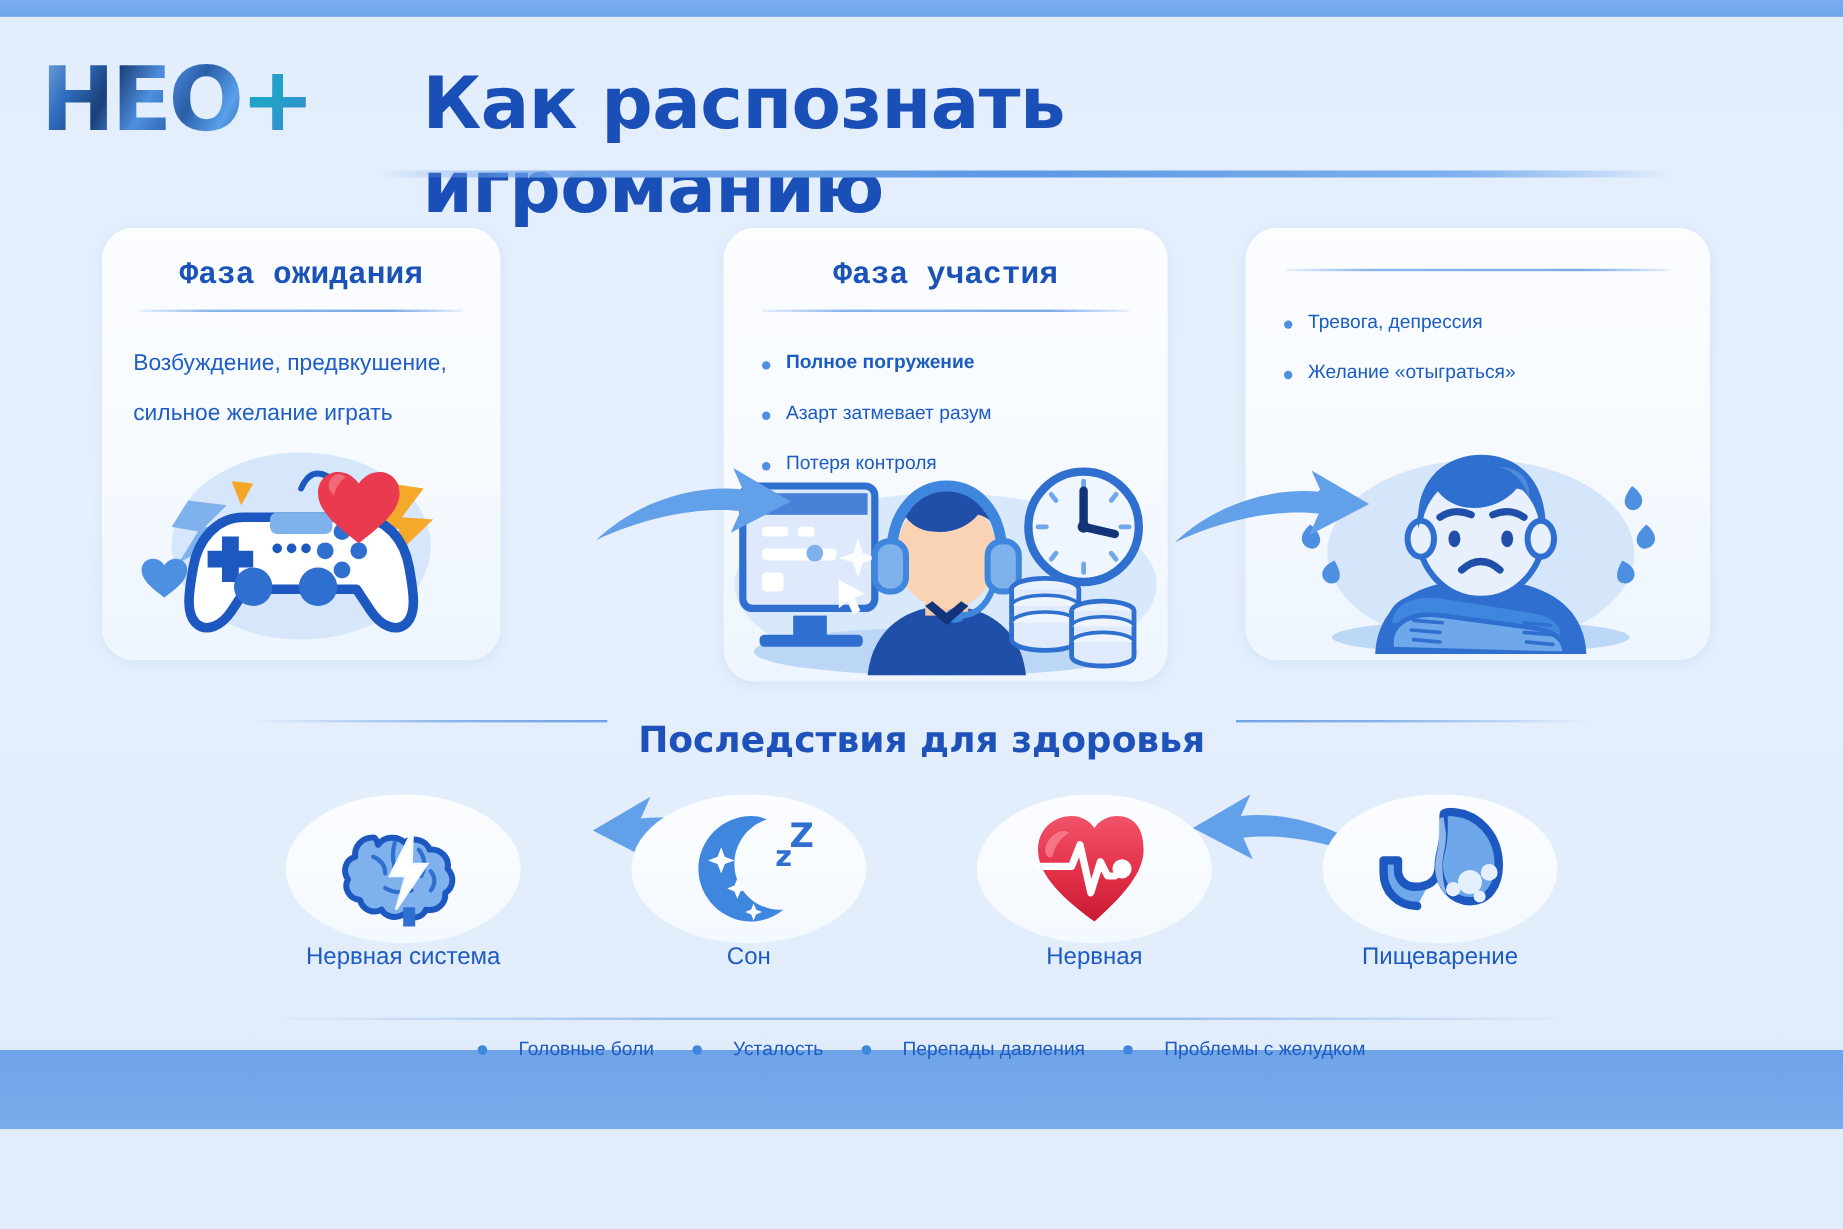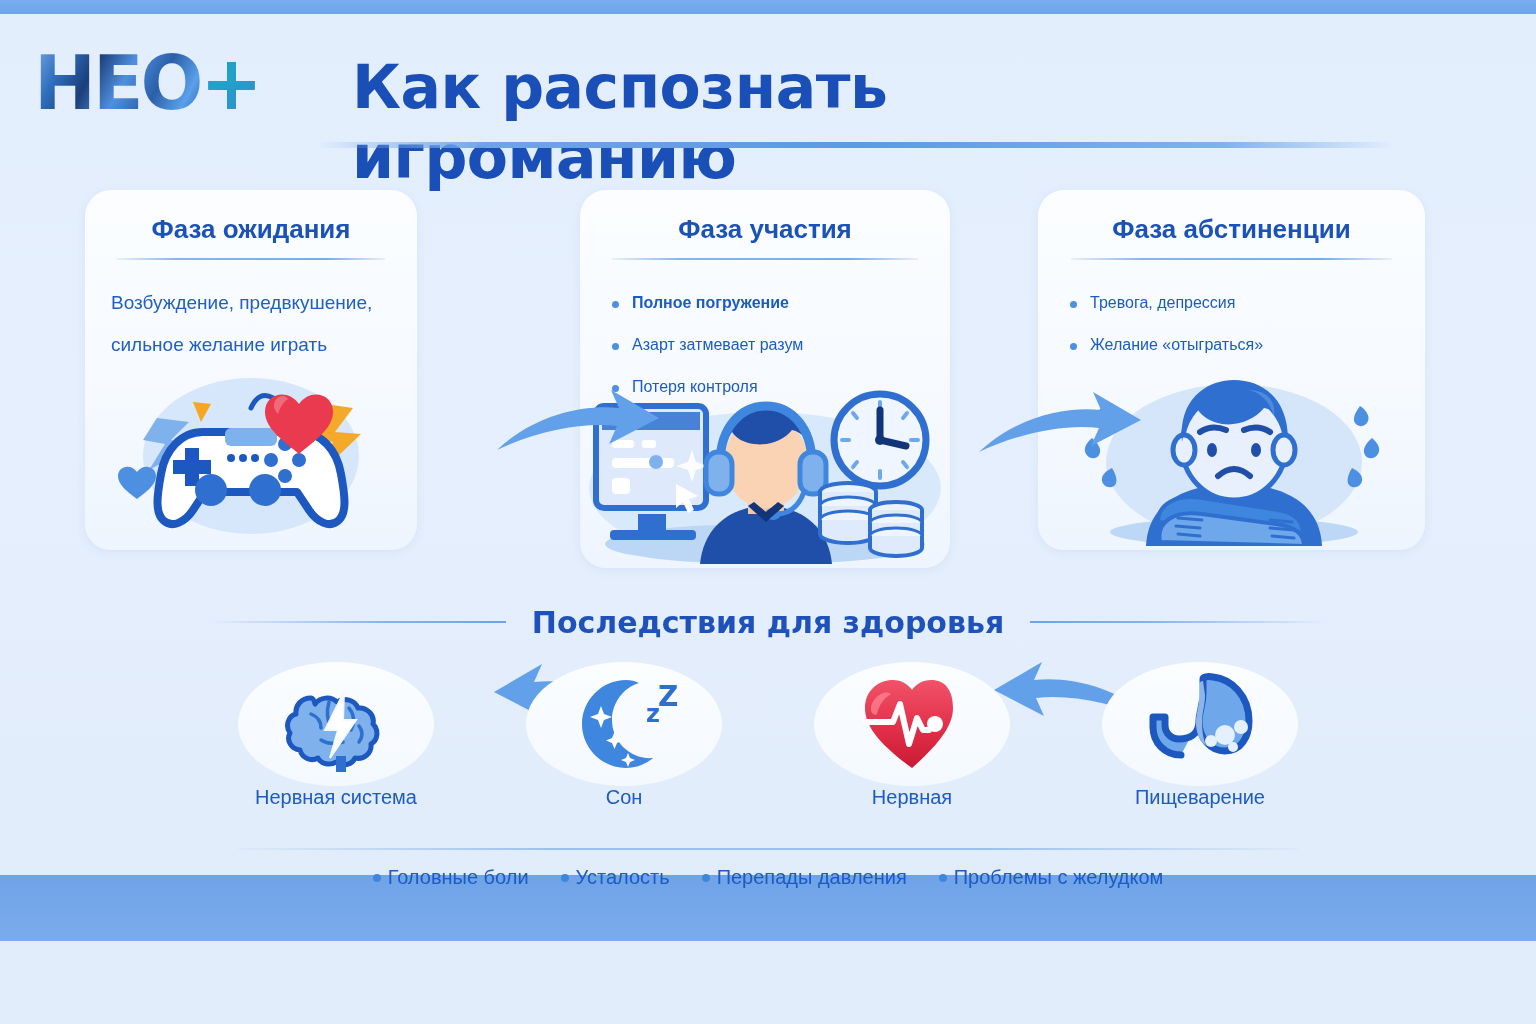--- a/index.html
+++ b/index.html
@@ -92,29 +92,29 @@
   }
   .card {
     position: absolute;
     top: 0;
     border-radius: 26px;
     background: linear-gradient(180deg, #fbfdff 0%, #f6faff 55%, #eef5fe 100%);
     box-shadow: 0 2px 10px rgba(90,140,200,0.10);
     padding: 22px 26px 0 26px;
   }
   .card-1 { left: 0;    width: 332px; height: 360px; }
-  .card-2 { left: 495px; width: 370px; height: 378px; }
+  .card-2 { left: 518px; width: 370px; height: 378px; }
   .card-3 { left: 953px; width: 387px; height: 360px; }
 
   .card-title {
     text-align: center;
     font-size: 26px;
     font-weight: 700;
     color: #1b52b8;
-    font-family: Liberation Sans, sans-serif;
+    font-family: Liberation Mono, monospace;
     line-height: 34px;
   }
   .card-rule {
     margin: 12px auto 0 auto;
     height: 2px;
     width: 96%;
     background: linear-gradient(90deg, rgba(130,175,232,0.15) 0%, #8ab5ea 22%, #7aabe8 78%, rgba(130,175,232,0.15) 100%);
   }
   .card-lead {
     margin-top: 22px;
@@ -157,21 +157,20 @@
   
   .conseq {
     position: absolute;
     left: 0; top: 600px;
     width: 100%;
   }
   .conseq-head {
     position: relative;
     height: 44px;
     display: flex;
-    align-items: center;
     justify-content: center;
     gap: 26px;
   }
   .conseq-line {
     height: 2px;
     width: 296px;
     background: linear-gradient(90deg, rgba(122,170,232,0) 0%, #86b2e9 60%, #6fa2e4 100%);
   }
   .conseq-line.right {
     background: linear-gradient(270deg, rgba(122,170,232,0) 0%, #86b2e9 60%, #6fa2e4 100%);
@@ -220,22 +219,22 @@
     left: 0; top: 266px;
     width: 100%;
     display: flex;
     align-items: center;
     justify-content: center;
     gap: 32px;
   }
   .bb-item {
     display: flex;
     align-items: center;
-    gap: 7px;
-    font-size: 20px;
+    gap: 26px;
+    font-size: 16px;
     color: #1d5bc2;
     white-space: nowrap;
   }
   .bb-dot {
     width: 8px; height: 8px; border-radius: 50%;
     background: #3f86de;
     flex: none;
   }
 </style>
 </head>
@@ -372,21 +371,20 @@
             <ellipse cx="316" cy="139" rx="26" ry="8" fill="#eef5fe" stroke="#2f6fd0" stroke-width="3"></ellipse>
             <path d="M290 139 v13 a26 8 0 0 0 52 0 v-13" fill="#dfeafc" stroke="#2f6fd0" stroke-width="4"></path>
             <ellipse cx="316" cy="152" rx="26" ry="8" fill="#eef5fe" stroke="#2f6fd0" stroke-width="3"></ellipse>
             <path d="M290 152 v12 a26 8 0 0 0 52 0 v-12" fill="#dfeafc" stroke="#2f6fd0" stroke-width="4"></path>
           </g>
         </svg>
       </div>
     </div>
 
     <div class="card card-3">
-      <div class="card-title">Фаза абстиненции</div>
       <div class="card-rule"></div>
       <ul class="bullets">
         <li>Тревога, депрессия</li>
         <li>Желание «отыграться»</li>
       </ul>
 
       <div class="art">
         <svg width="387" height="176" viewBox="0 0 387 176">
           <ellipse cx="196" cy="92" rx="128" ry="78" fill="#d5e6fb"></ellipse>
           <ellipse cx="196" cy="162" rx="124" ry="14" fill="#bdd8f6"></ellipse>

